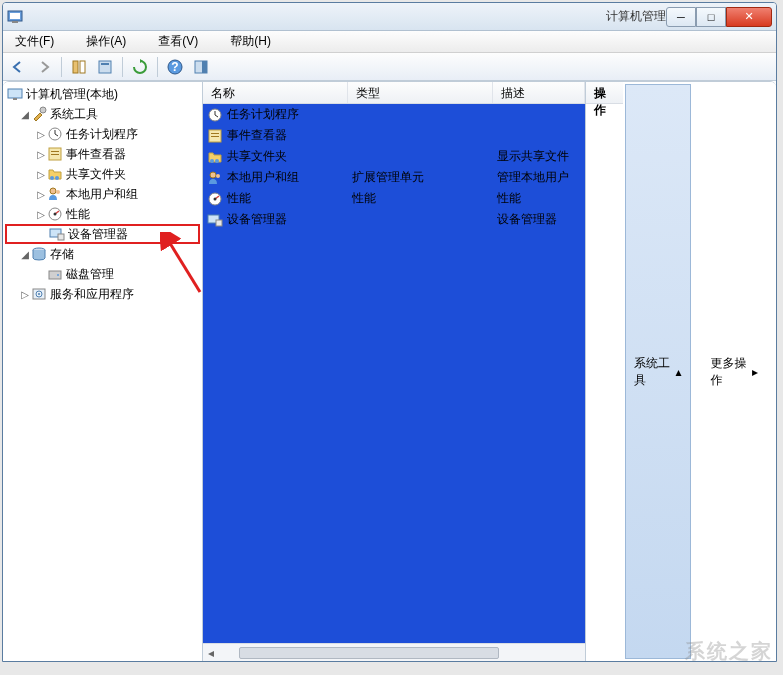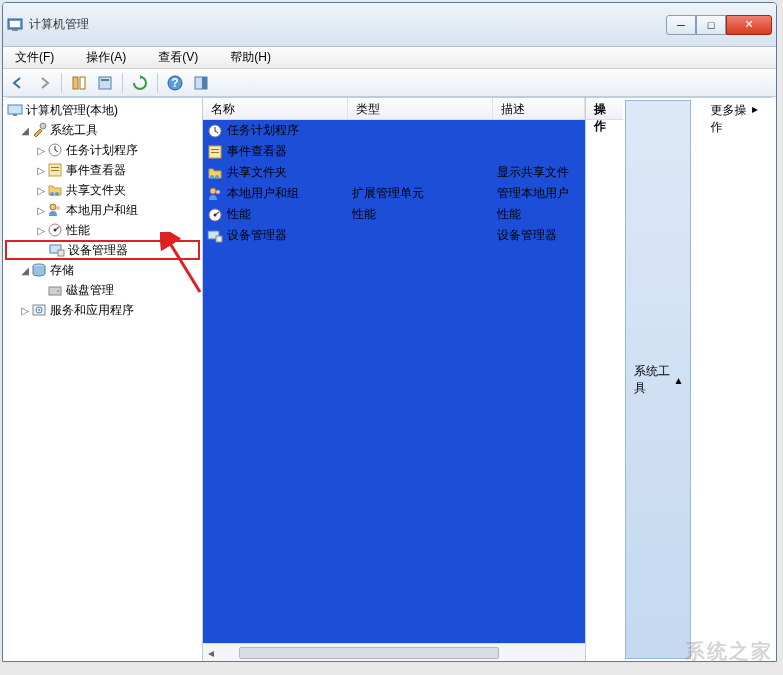--- a/index.html
+++ b/index.html
@@ -1,20 +1,20 @@
 <!DOCTYPE html>
 <html><head>
 <meta charset="utf-8">
 <style>
 * { box-sizing: border-box; margin: 0; padding: 0; font-family: "Microsoft YaHei", SimSun, sans-serif; font-size: 12px; }
 body { background: #e8e8e8; width: 783px; height: 675px; overflow: hidden; }
 
 .window { width: 775px; height: 660px; margin: 2px; background: #fff; border: 1px solid #5a7ca0; border-radius: 4px 4px 0 0; overflow: hidden; display: flex; flex-direction: column; }
 
-.titlebar { height: 44px; background: linear-gradient(#eef3f9, #d8e4f0); border-bottom: 1px solid #b0c0d0; display: flex; align-items: center; padding: 0 4px; }
+.titlebar { height: 28px; background: linear-gradient(#eef3f9, #d8e4f0); border-bottom: 1px solid #b0c0d0; display: flex; align-items: center; padding: 0 4px; text-align: right; }
 .titlebar .icon { width: 16px; height: 16px; margin-right: 6px; }
 .titlebar .title { flex: 1; color: #333; }
 .titlebar .btns { display: flex; gap: 0; }
 .titlebar .btn { width: 30px; height: 20px; border: 1px solid #8a9cb0; background: linear-gradient(#f5f9fd,#dde8f3); display: flex; align-items: center; justify-content: center; font-size: 11px; cursor: pointer; }
 .titlebar .btn.min { border-radius: 3px 0 0 3px; }
 .titlebar .btn.close { background: linear-gradient(#f08070,#d83a20); border-color: #a02810; border-radius: 0 3px 3px 0; color: #fff; width: 46px; }
 
 .menubar { height: 22px; background: linear-gradient(#fdfdfd,#ececec); border-bottom: 1px solid #d0d0d0; display: flex; align-items: center; padding: 0 6px; gap: 20px; }
 .menubar span { padding: 2px 6px; cursor: pointer; }
 
@@ -36,21 +36,21 @@
 .list-rows { flex: 1; overflow: auto; }
 .list-row { display: flex; height: 21px; align-items: center; cursor: pointer; }
 .list-row .cell { padding: 0 4px; overflow: hidden; white-space: nowrap; display: flex; align-items: center; }
 .list-row .licon { width: 16px; height: 16px; margin-right: 4px; }
 .scroll-stub { height: 18px; border-top: 1px solid #d8dde4; background: #f3f5f8; display:flex; align-items:center; }
 .scroll-stub .thumb { width: 260px; height: 12px; background: #d8dde4; border:1px solid #b0b8c2; margin-left: 20px; border-radius:2px; }
 
 .action-pane { width: 190px; background: #fff; display: flex; flex-direction: row; }
 .action-title { height: 22px; background: linear-gradient(#fdfdfd,#eef1f5); border-bottom: 1px solid #d8dde4; padding: 3px 8px; font-weight: bold; }
 .action-sel { background: linear-gradient(#dce8f7,#c4d8f0); border: 1px solid #9cb8d8; padding: 3px 8px; display:flex; justify-content:space-between; align-items:center; margin: 2px; }
-.action-item { padding: 4px 18px; display:flex; justify-content:space-between; cursor:pointer; }
+.action-item { padding: 4px 18px; display:flex; justify-content:space-between; align-items:center; cursor:pointer; }
 
 .arrow-annot { position: absolute; left: 160px; top: 232px; pointer-events: none; }
 
 svg.ic { width: 16px; height: 16px; }
 
 .watermark { position:absolute; right:10px; bottom:10px; opacity:0.35; font-size:20px; color:#888; font-weight:bold; letter-spacing:2px;}
 </style>
 </head>
 <body>
 

